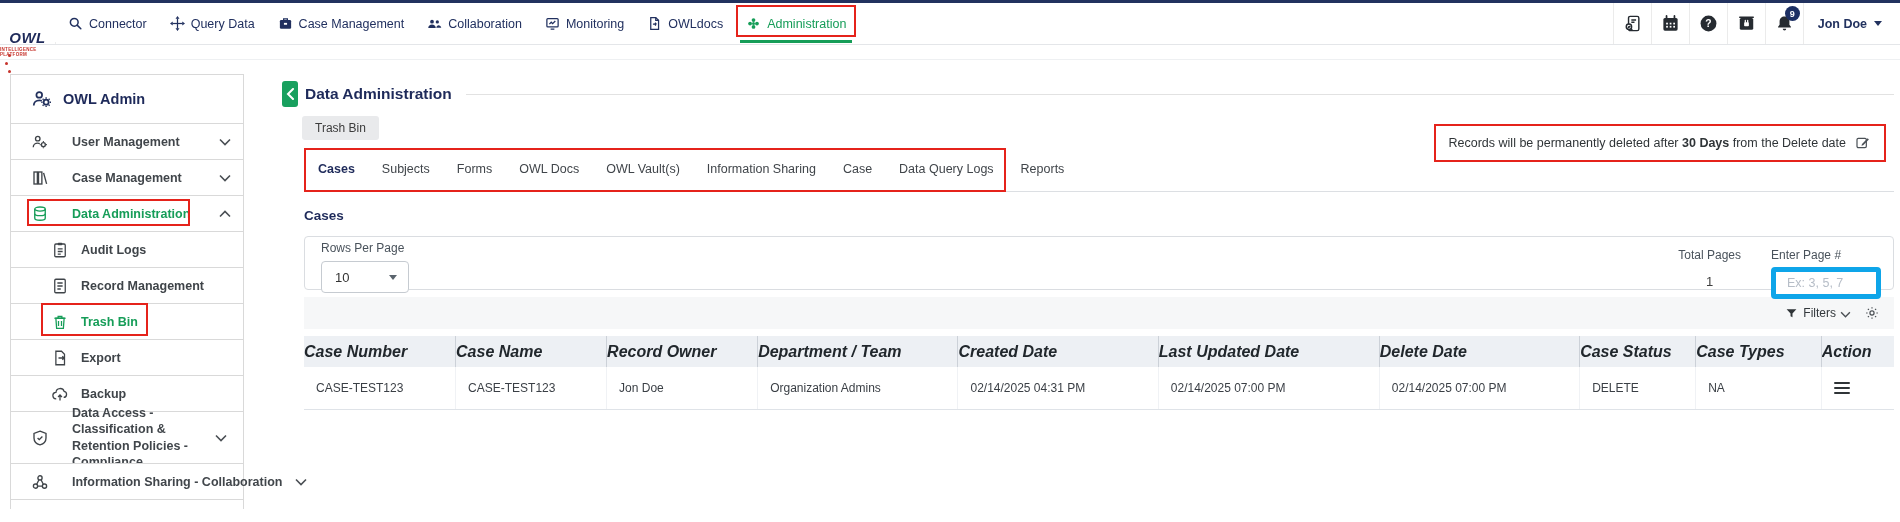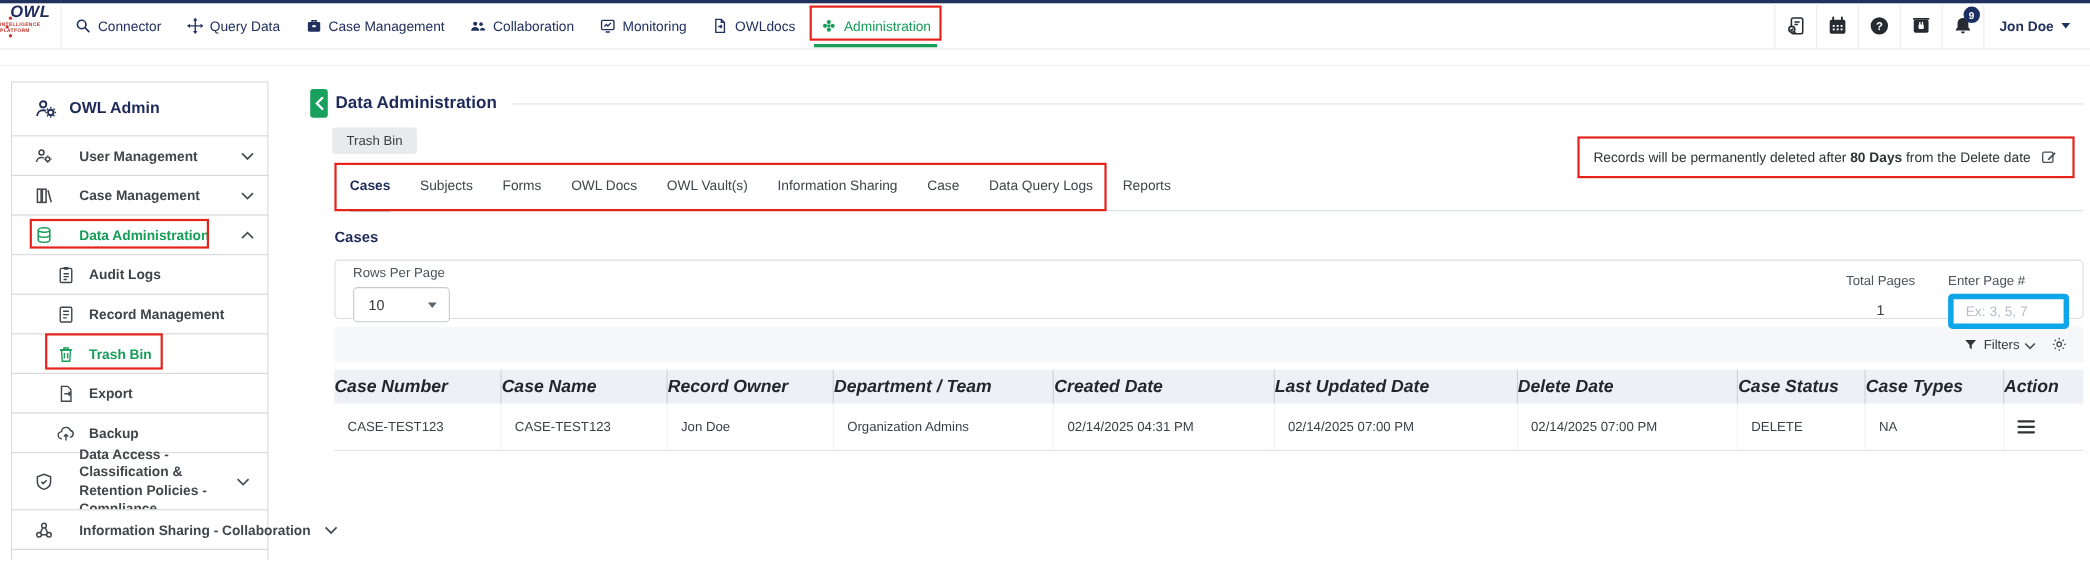--- a/index.html
+++ b/index.html
@@ -4,21 +4,21 @@
 <style>
   * { margin:0; padding:0; box-sizing:border-box; }
   html,body { width:1900px; height:522px; background:#fff; overflow:hidden;
     font-family:"Liberation Sans", sans-serif; color:#3a3f45; }
 
   
   .topbar { position:relative; height:45px; background:#fff;
     border-top:3px solid #22325f; border-bottom:1px solid #e4e6e9;
     display:flex; align-items:stretch; z-index:10; }
   .logo-cell { width:56px; border-right:1px solid #ededed; display:flex;
-    flex-direction:column; align-items:center; position:relative; }
+    flex-direction:column; align-items:center; justify-content:center; position:relative;margin-top:39px; }
   .logo-text { font-weight:bold; font-style:italic; color:#1e2a5a; font-size:15px; letter-spacing:.5px; line-height:1; }
   .logo-dot { position:absolute; width:3px; height:3px; border-radius:50%; background:#c6332b; }
   .logo-sub { font-size:4.5px; color:#c6332b; font-weight:bold; letter-spacing:.3px; margin-top:2px; }
   .main-nav { display:flex; align-items:center; gap:23px; padding-left:12px; }
   .nav-item { position:relative; display:flex; align-items:flex-end; gap:6px;
     color:#21305f; font-weight:400; font-size:12.5px; cursor:pointer; white-space:nowrap; }
   .nav-item svg { width:15px; height:15px; flex:none; }
   .nav-item.active { color:#169d58; }
   .nav-underline { position:absolute; left:-6px; right:-6px; bottom:-12px; height:3px; background:#169d58; }
   .topbar-right { margin-left:auto; display:flex; align-items:stretch; }
@@ -379,21 +379,21 @@
           <path d="M7 1L2 6l5 5"></path>
         </svg>
     </div>
     <h1 class="page-title">Data Administration</h1>
     <div class="title-rule"></div>
   </div>
 
   <span class="chip">Trash Bin</span>
 
   <div class="note">
-    <span><span>Records will be permanently deleted after </span><b>80 Days</b><span> from the Delete date</span></span>
+    <span><span>Records will be permanently deleted after </span><b>30 Days</b><span> from the Delete date</span></span>
     <svg viewBox="0 0 24 24" fill="none" stroke="currentColor" stroke-width="1.8">
         <rect x="3" y="5" width="14" height="14" rx="2"></rect>
         <path d="M10.5 13.5l8.5-8.5 1.8 1.8-8.5 8.5-2.6.8z" fill="currentColor" stroke="none"></path>
       </svg>
   </div>
 
   <div class="content">
     <div class="tabs-row">
       <div class="tab active">Cases</div>
       <div class="tab">Subjects</div>

